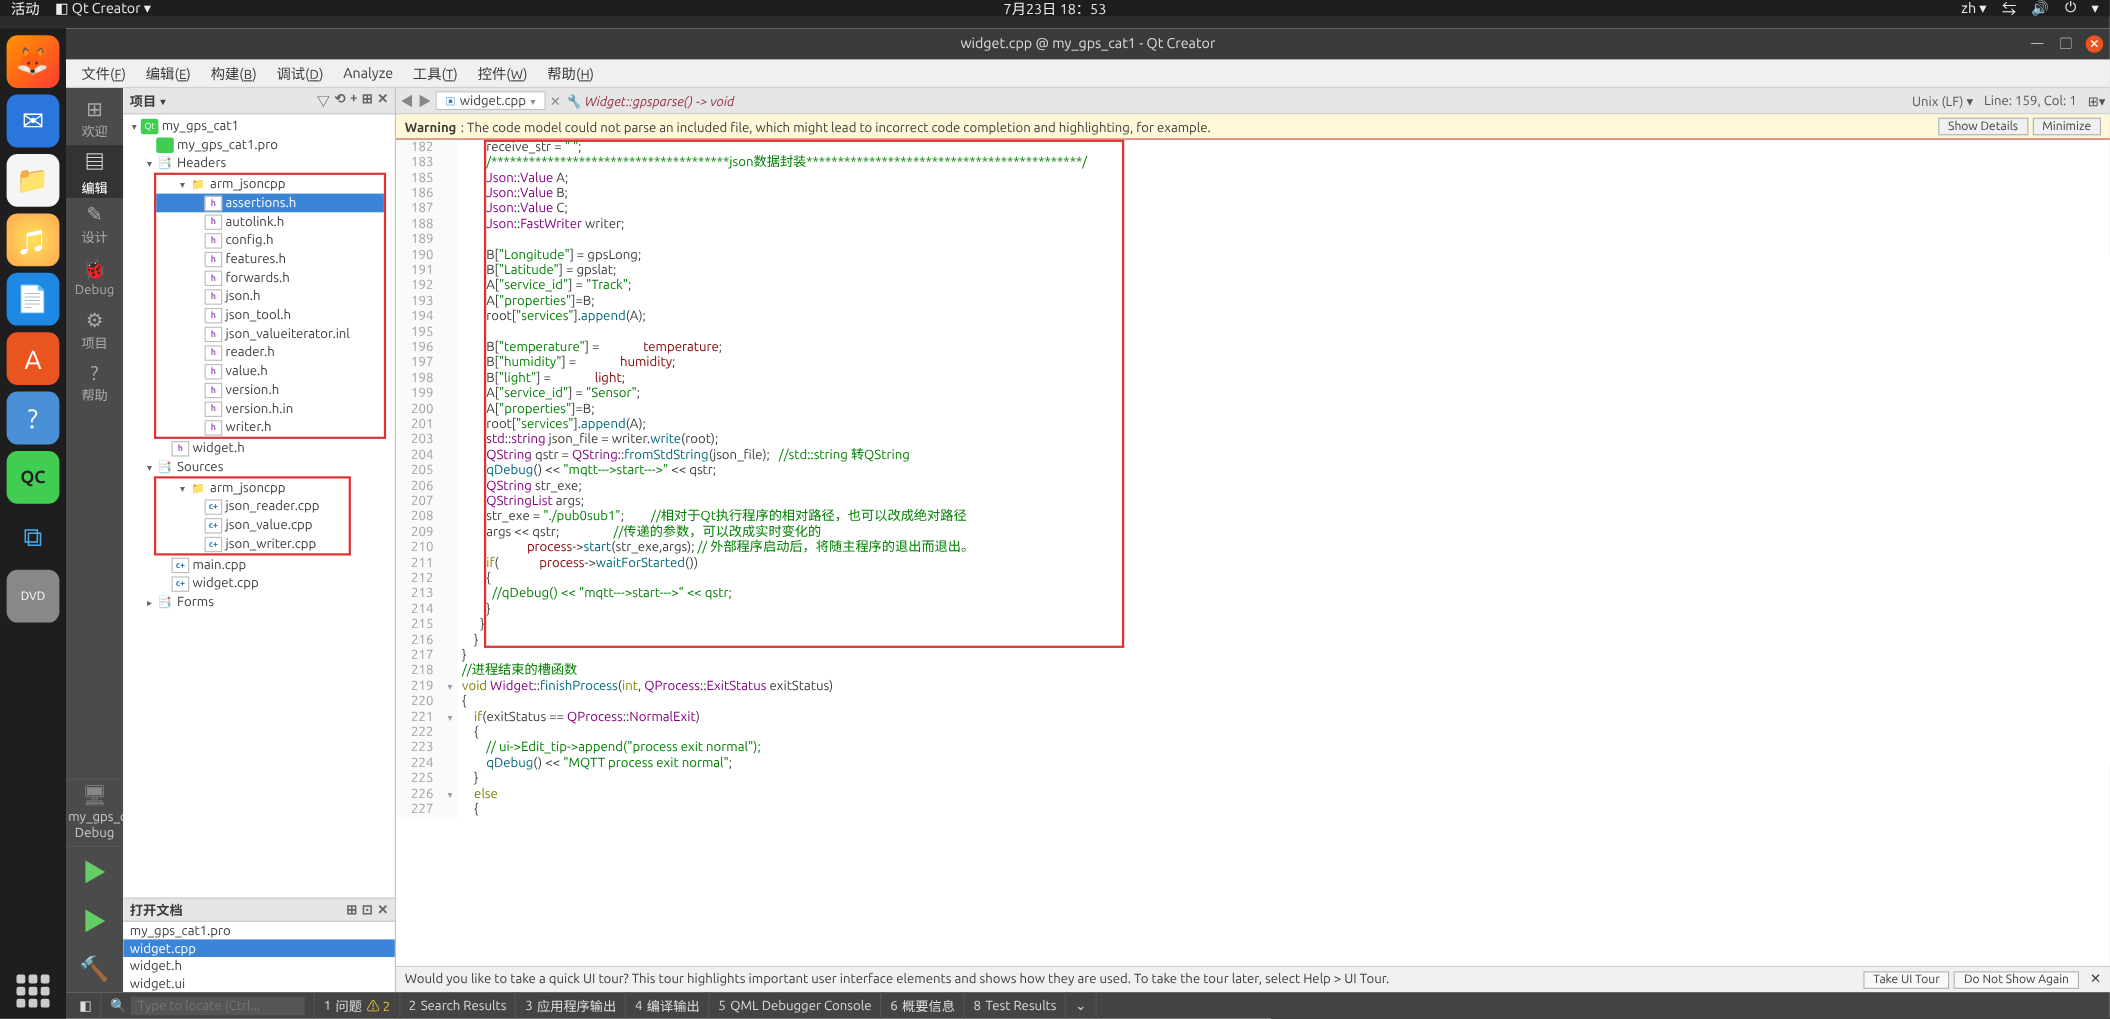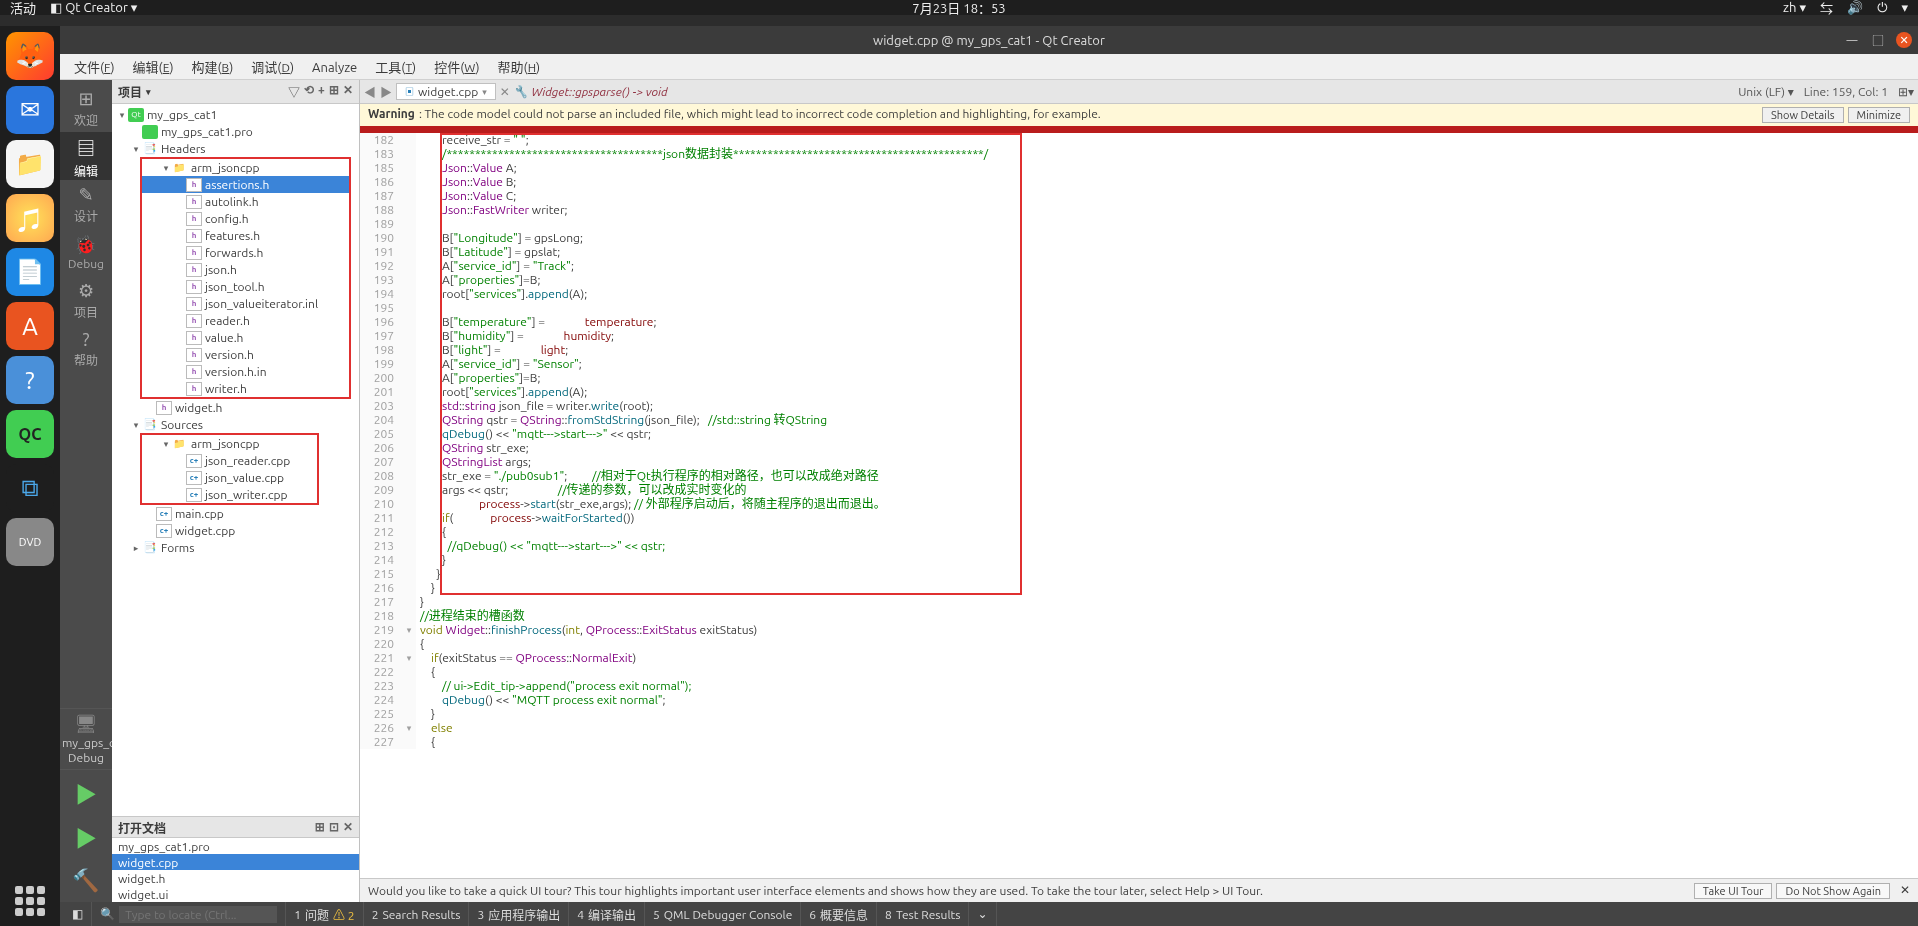--- a/index.html
+++ b/index.html
@@ -76,21 +76,21 @@
 .open-docs .doc.active { background: #3b84d8; color: #fff; }
 
 
 .editor-area { flex: 1; display: flex; flex-direction: column; min-width: 0; }
 .editor-toolbar { height: 24px; background: #e6e6e6; border-bottom: 1px solid #c8c8c8; display: flex; align-items: center; padding: 0 4px; gap: 4px; font-size: 12px; }
 .editor-toolbar .tab { background: #fff; border: 1px solid #c0c0c0; padding: 1px 8px; display: flex; align-items: center; gap: 4px; }
 .editor-toolbar .crumb { color: #903040; font-style: italic; }
 .editor-toolbar .right { margin-left: auto; display: flex; gap: 10px; align-items: center; }
 .editor-toolbar .right span { color: #555; }
 
-.warning-bar { background: #fff8d8; border-bottom: 7px solid #b91c1c; padding: 3px 8px; font-size: 12px; display: flex; align-items: flex-start; }
+.warning-bar { background: #fff8d8; border-bottom: 1px solid #b91c1c; padding: 3px 8px; font-size: 12px; display: flex; align-items: flex-end; }
 .warning-bar b { margin-right: 4px; }
 .warning-bar .btns { margin-left: auto; display: flex; gap: 4px; }
 .warning-bar .btn { background: #f0f0f0; border: 1px solid #b0b0b0; padding: 1px 8px; font-size: 11px; }
 
 .code-scroll { flex: 1; overflow: auto; background: #fff; font-family: "DejaVu Sans Mono", Consolas, monospace; font-size: 12px; line-height: 14px; position: relative; }
 .code-line { display: flex; white-space: pre; }
 .gutter { width: 42px; text-align: right; padding-right: 8px; color: #a0a0a0; background: #fafafa; user-select: none; flex-shrink: 0; }
 .fold { width: 14px; color: #a0a0a0; background: #fafafa; text-align: center; font-size: 9px; flex-shrink: 0; }
 .code { padding-left: 4px; flex: 1; }
 .code .kw { color: #808000; }

